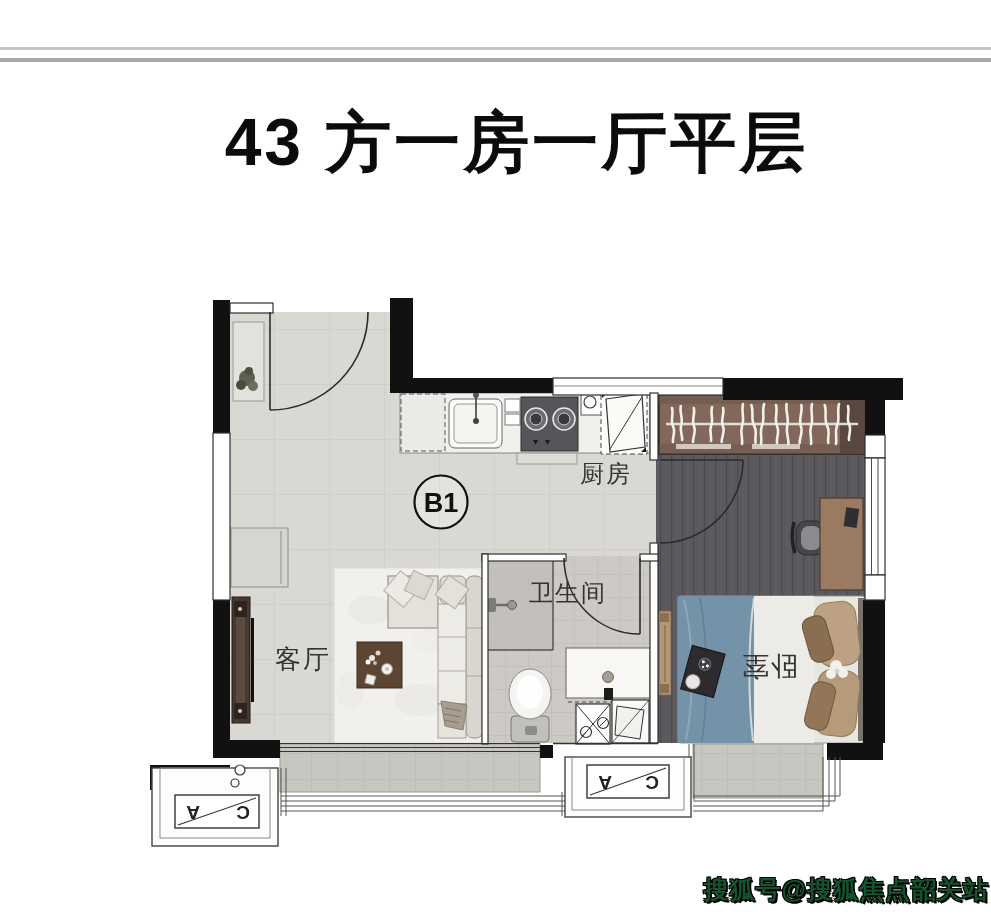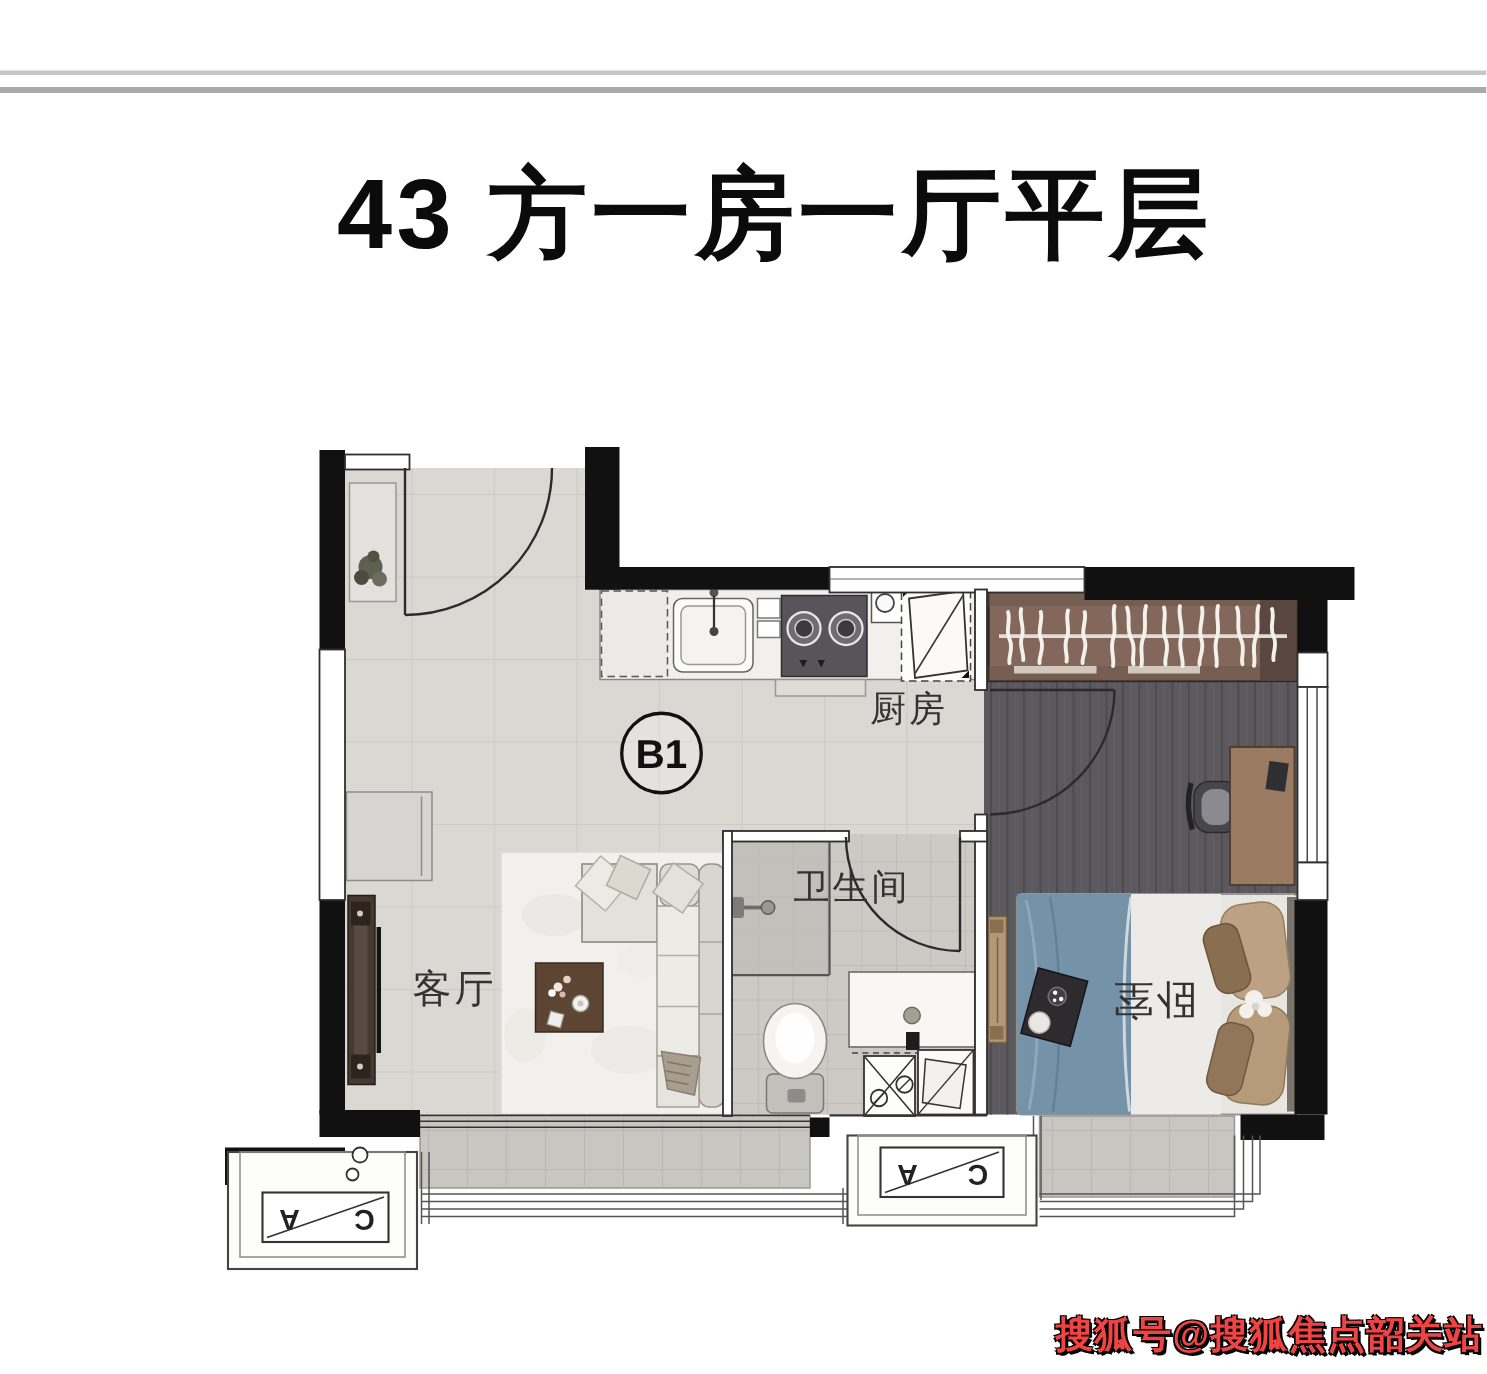--- a/index.html
+++ b/index.html
@@ -11,21 +11,21 @@
   .rule-1{top:47px;height:3px;background:#c6c6c8;}
   .rule-2{top:58px;height:4px;background:#a9a9ad;}
   .page-title{
     position:absolute;top:98px;left:0;width:991px;text-align:center;
     font-size:66px;font-weight:800;color:#0b0b0b;letter-spacing:3px;
     font-family:Liberation Sans, sans-serif;
     padding-left:21px;
   }
   .watermark{
     position:absolute;right:2px;bottom:10px;
-    font-size:25px;font-weight:700;color:#ef4444;letter-spacing:1px;
+    font-size:25px;font-weight:700;color:#14532d;letter-spacing:1px;
     text-shadow:-1px -1px 0 #000,1px -1px 0 #000,-1px 1px 0 #000,1px 1px 0 #000,2px 2px 0 #000;
   }
   svg{position:absolute;left:0;top:0;}
   svg text{font-family:"Liberation Sans", sans-serif;}
   .room-label{font-size:24px;fill:#333;letter-spacing:2px;}
   .badge-label{font-size:27px;font-weight:600;fill:#111;}
   .ac-letter{font-size:19px;font-weight:700;fill:#222;}
 </style>
 </head>
 <body>

